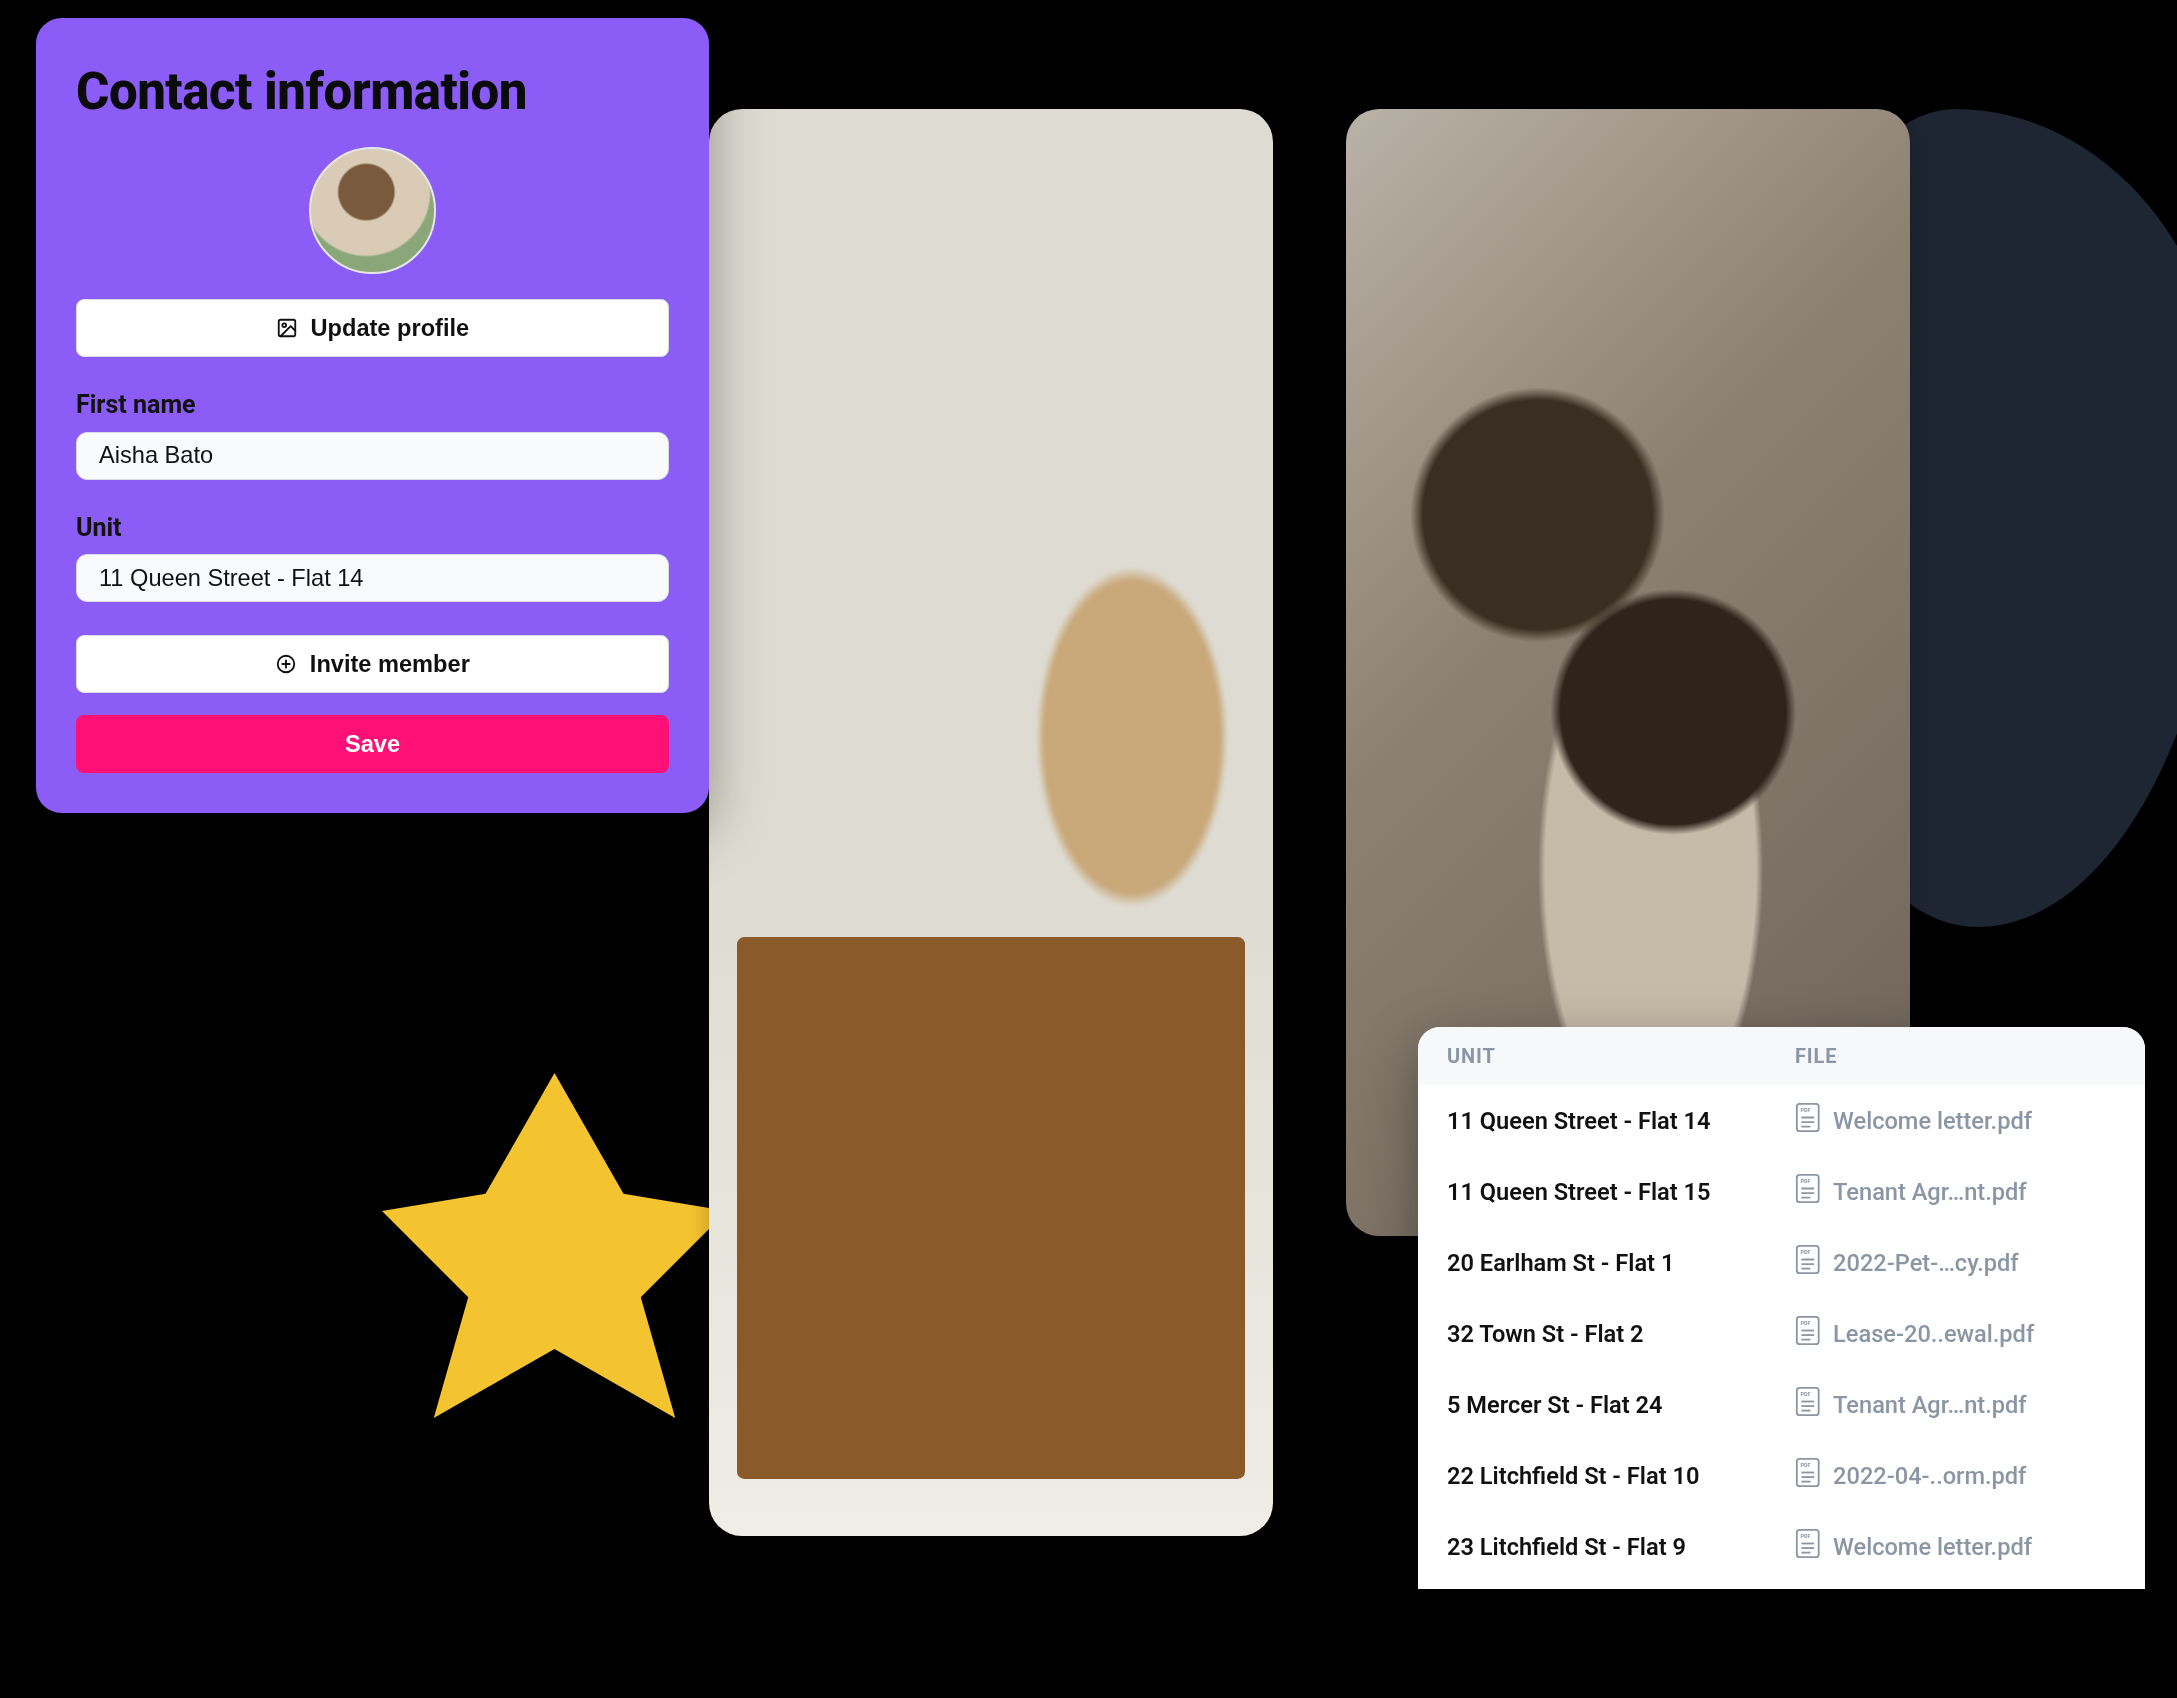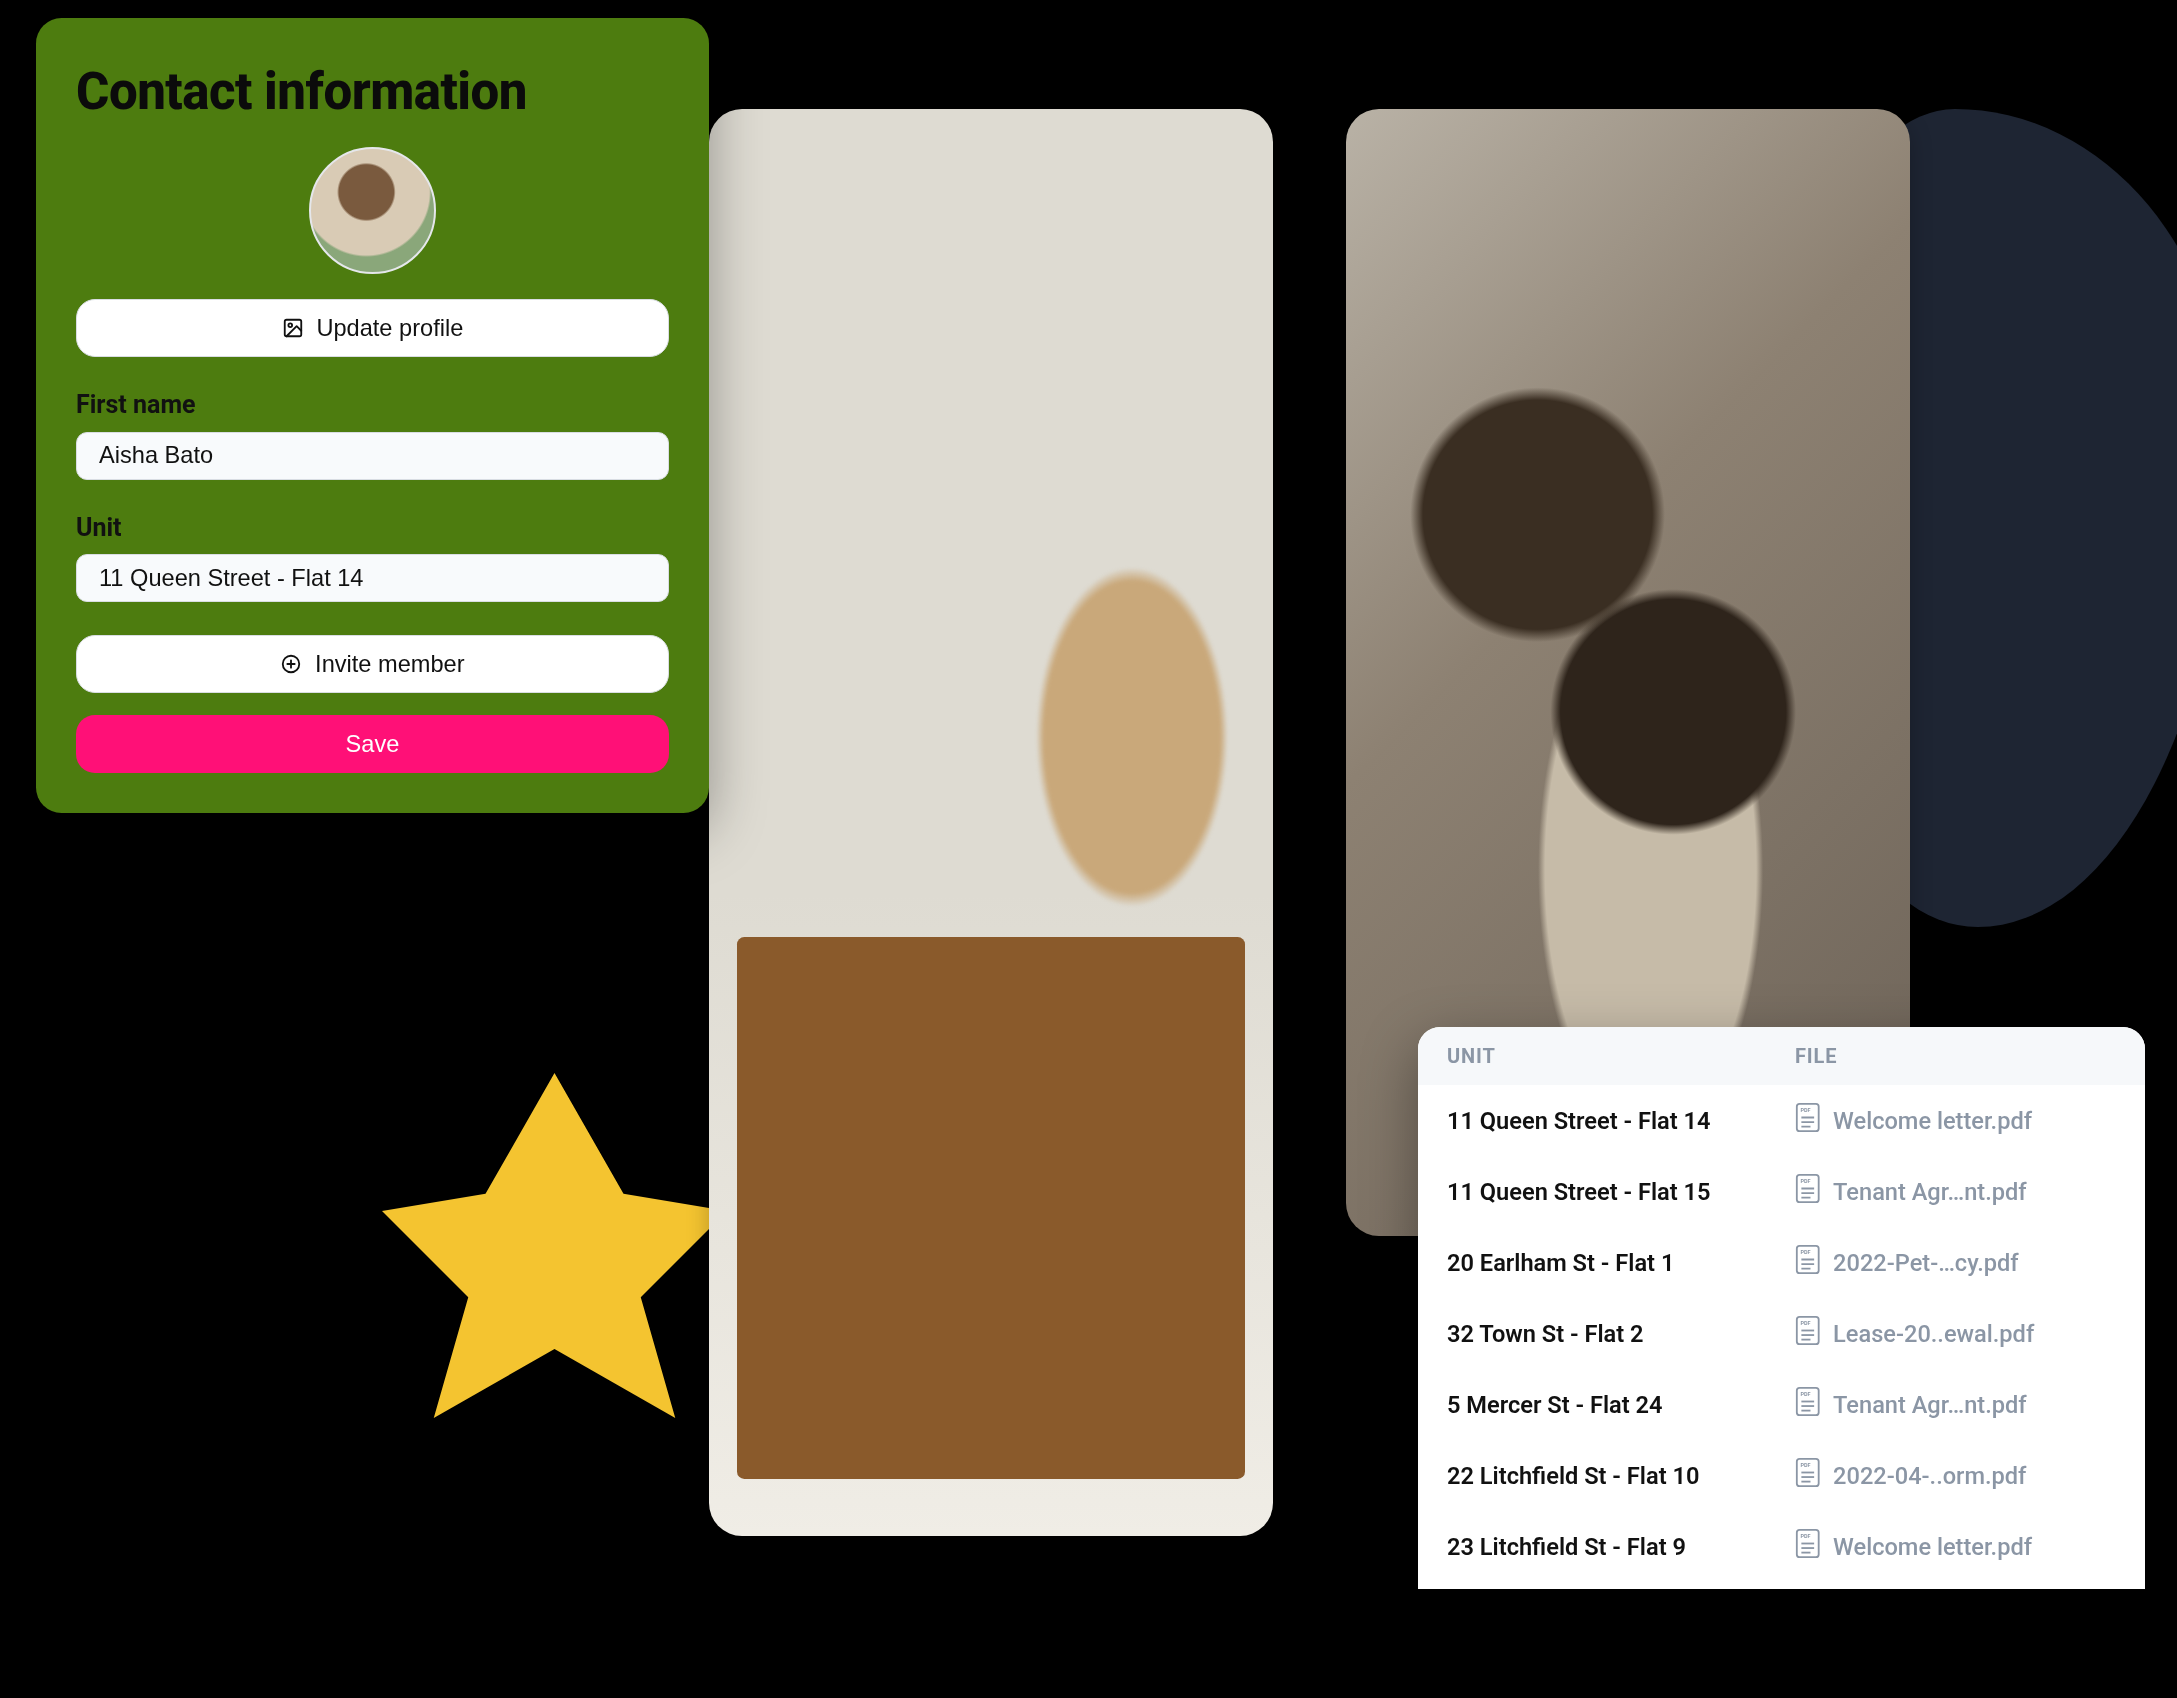--- a/index.html
+++ b/index.html
@@ -90,21 +90,21 @@
                 radial-gradient(circle at 60% 55%, #2e241b 0%, #2e241b 22%, transparent 24%),
                 radial-gradient(ellipse at 55% 75%, #c6bba8 0%, #c6bba8 30%, transparent 32%);
   }
 
   
   .contact-card {
     position: absolute;
     top: 18px;
     left: 36px;
     width: 673px;
-    background: #4d7c0f;
+    background: #8b5cf6;
     border-radius: 25.5px;
     padding: 44px 40px 40px;
     box-shadow: 0 18px 55px rgba(0,0,0,0.35);
   }
   .contact-card h1 {
     font-size: 51px;
     font-weight: 800;
     letter-spacing: -0.5px;
     color: #0b0b0b;
     margin-bottom: 25.5px;
@@ -117,25 +117,25 @@
   .avatar {
     width: 127px;
     height: 127px;
     border-radius: 50%;
     background: radial-gradient(circle at 45% 35%, #7a5a3e 0%, #7a5a3e 26%, #d9cbb5 28%, #d9cbb5 60%, #8aa77a 62%);
     border: 2.7px solid #e5e7eb;
   }
   .btn {
     width: 100%;
     height: 58px;
-    border-radius: 19px;
+    border-radius: 8px;
     border: 1.8px solid #d9dde3;
     background: #fff;
     font-size: 23.6px;
-    font-weight: 400;
+    font-weight: 700;
     color: #111;
     display: flex;
     align-items: center;
     justify-content: center;
     gap: 12.7px;
     cursor: pointer;
   }
   .btn-primary {
     background: #ff1077;
     border: none;

